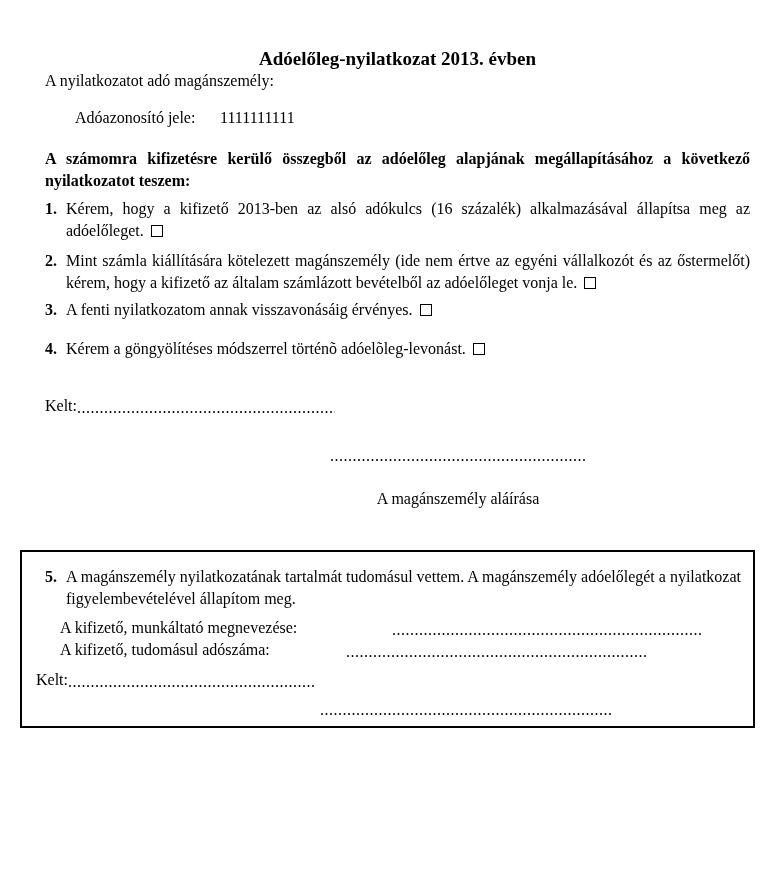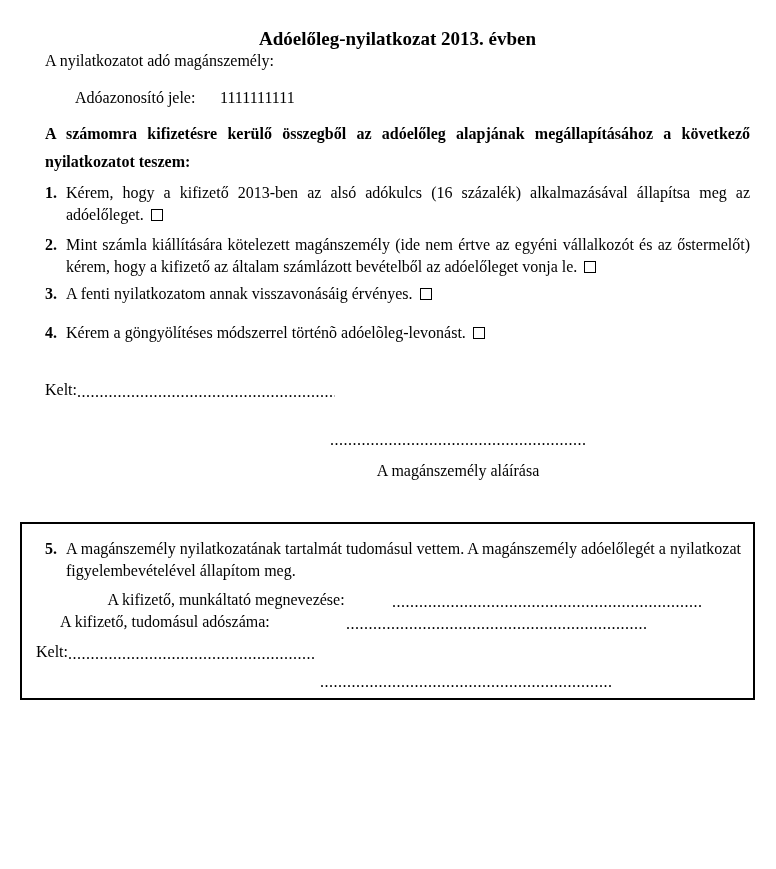--- a/index.html
+++ b/index.html
@@ -5,50 +5,50 @@
   html,body{margin:0;padding:0;}
   body{
     width:776px;height:869px;
     background:#ffffff;color:#000000;
     font-family:"Liberation Serif","DejaVu Serif",serif;
     font-size:16px;
     overflow:hidden;
   }
   .content{margin:0 26px 0 45px;}
   
-  .title{padding-top:26px;text-align:center;font-weight:bold;font-size:19px;line-height:25px;}
+  .title{padding-top:46px;text-align:center;font-weight:bold;font-size:19px;line-height:25px;}
   
   .decl-heading{line-height:20px;}
   .frow{margin-left:30px;margin-top:17px;line-height:20px;}
   .flabel{display:inline-block;width:145px;}
   
-  .intro{margin-top:12px;font-weight:bold;text-align:justify;line-height:28px;}
+  .intro{margin-top:20px;font-weight:bold;text-align:justify;line-height:22px;}
   
   .item{position:relative;padding-left:21px;text-align:justify;line-height:22px;}
   .item .num{position:absolute;left:0;font-weight:bold;}
   .item-1{margin-top:6px;}
   .item-2{margin-top:8px;}
   .item-3{margin-top:5px;}
   .item-4{margin-top:17px;}
   
   .cb{display:inline-block;width:10px;height:10px;border:1.5px solid #000;margin-left:7px;vertical-align:-1px;}
   
   .dots{display:inline-block;overflow:hidden;white-space:nowrap;height:17px;vertical-align:-4px;letter-spacing:0.5px;}
   .dots-kelt{width:258px;}
   .sig{margin-top:30px;margin-left:285px;width:256px;text-align:center;}
   .sig .dots{width:256px;}
-  .sig-caption{margin-top:14px;line-height:18px;}
+  .sig-caption{margin-top:26px;line-height:18px;}
   
   .box{margin:42px 21px 0 20px;border:2px solid #000;padding:14px 12px 8px 14px;}
   .box-statement{position:relative;margin-left:9px;padding-left:21px;text-align:justify;line-height:22px;}
   .box-statement .num{position:absolute;left:0;font-weight:bold;}
   .box-frow{margin-left:24px;line-height:20px;}
   .box-frow-1{margin-top:8px;}
   .box-frow-2{margin-top:2px;}
-  .box-frow-1 .box-flabel{display:inline-block;width:332px;text-align:center;}
+  .box-frow-1 .box-flabel{display:inline-block;width:332px;}
   .box-frow-2 .box-flabel{display:inline-block;width:286px;}
   .box-frow-1 .dots{width:310px;}
   .box-frow-2 .dots{width:300px;}
   .box-kelt{margin-top:10px;line-height:20px;}
   .box-kelt .dots{width:246px;}
   .box-sig{margin-top:10px;margin-left:284px;width:292px;text-align:center;}
   .box-sig .dots{width:292px;}
   .box-sig-caption{line-height:20px;}
 </style>
 </head>

